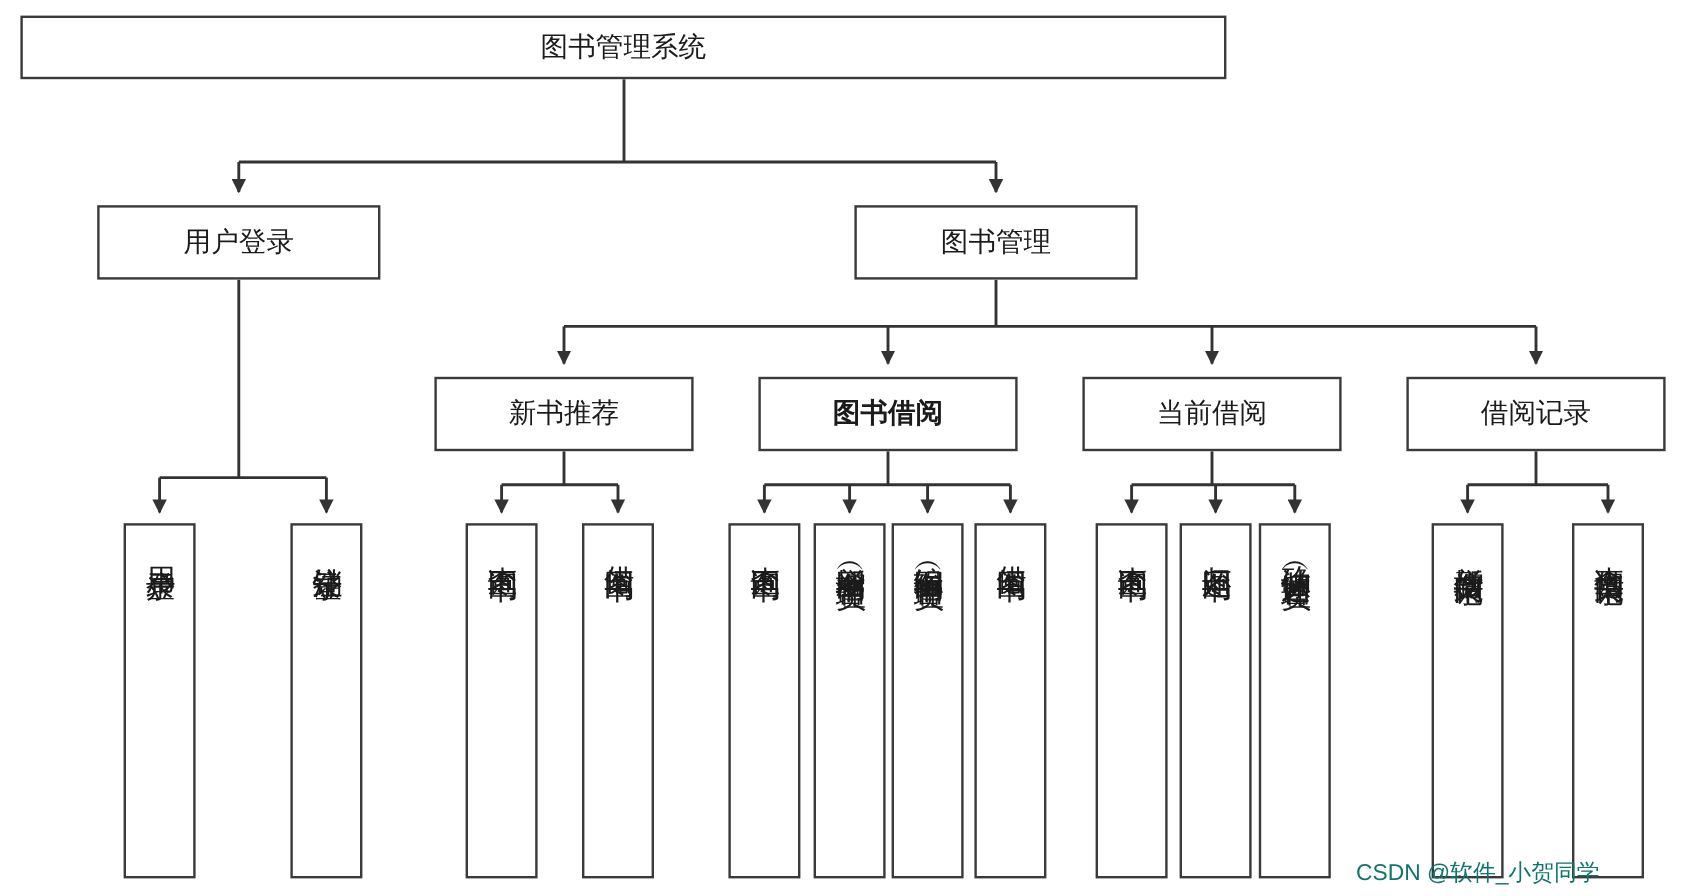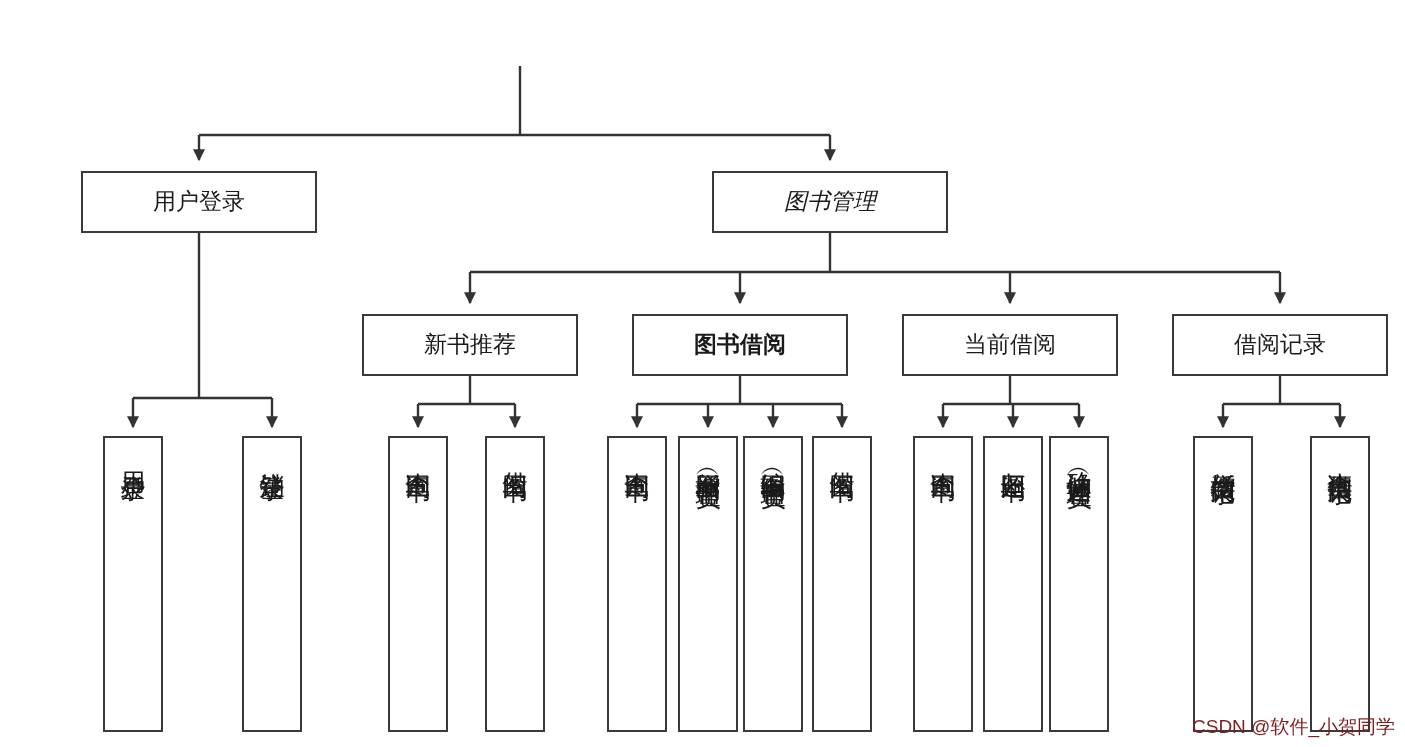--- a/index.html
+++ b/index.html
@@ -58,24 +58,24 @@
     text-orientation: upright;
     font-size: 25px;
     letter-spacing: 2px;
     line-height: 1;
   }
   .node.vert.tall .label {
     font-size: 25px;
   }
   .watermark {
     position: absolute;
-    left: 1192px;
+    left: 1130px;
     top: 714px;
     font-size: 19px;
-    color: #7f1d1d;
+    color: #0f766e;
     white-space: nowrap;
     z-index: 3;
   }
 </style>
 </head>
 <body>
 
 <div id="canvas">
 
   <svg id="edges" viewBox="0 0 1405 747" xmlns="http://www.w3.org/2000/svg">
@@ -122,26 +122,29 @@
       <path d="M 1079 404 L 1079 427" marker-end="url(#arrow)"></path>
 
       <path d="M 1280 376 L 1280 404"></path>
       <path d="M 1223 404 L 1340 404"></path>
       <path d="M 1223 404 L 1223 427" marker-end="url(#arrow)"></path>
       <path d="M 1340 404 L 1340 427" marker-end="url(#arrow)"></path>
 
     </g>
   </svg>
 
+  <div class="node root horiz" style="left:17px; top:13px; width:1005px; height:53px;">
+    <span class="label">图书管理系统</span>
+  </div>
 
   <div class="node horiz" style="left:81px; top:171px; width:236px; height:62px;">
     <span class="label">用户登录</span>
   </div>
 
-  <div class="node horiz" style="left:712px; top:171px; width:236px; height:62px;font-style:italic;">
+  <div class="node horiz" style="left:712px; top:171px; width:236px; height:62px;">
     <span class="label">图书管理</span>
   </div>
 
   <div class="node horiz" style="left:362px; top:314px; width:216px; height:62px;align-items:center;">
     <span class="label">新书推荐</span>
   </div>
 
   <div class="node horiz" style="left:632px; top:314px; width:216px; height:62px;font-weight:bold;">
     <span class="label">图书借阅</span>
   </div>

